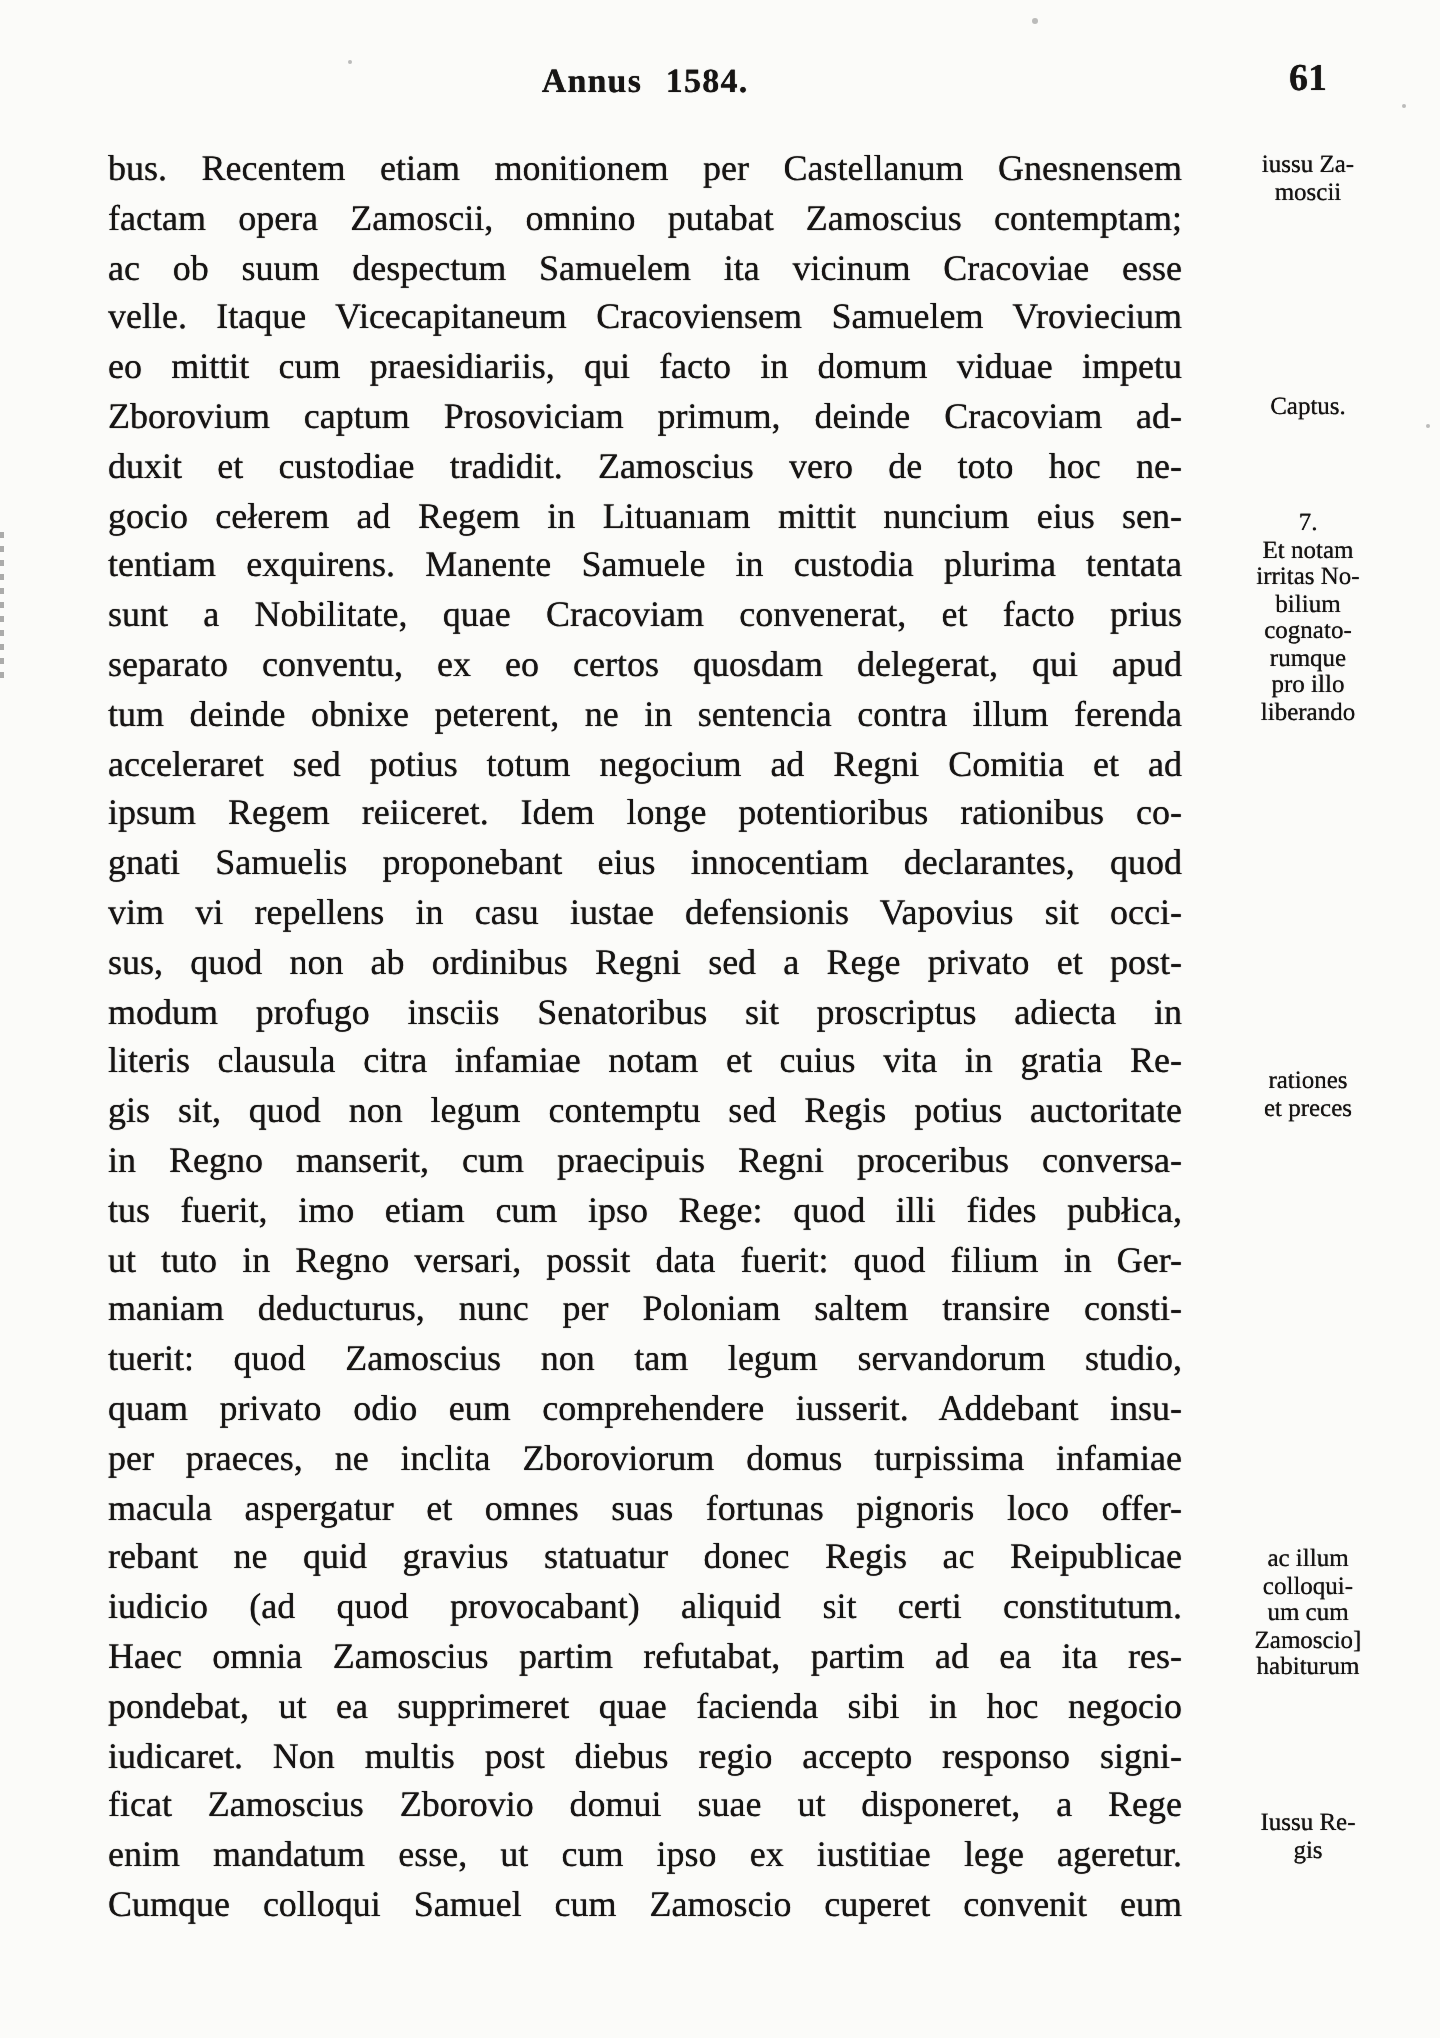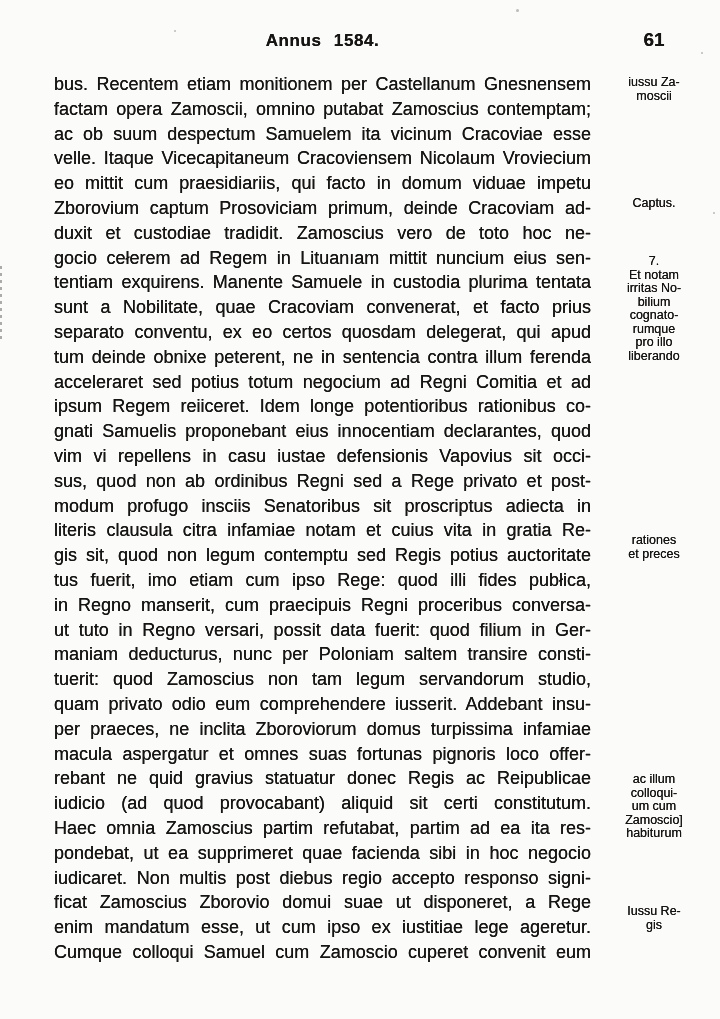--- a/index.html
+++ b/index.html
@@ -1,21 +1,21 @@
 <!DOCTYPE html>
 <html><head>
 <meta charset="utf-8">
 <style>
   html, body { margin: 0; padding: 0; }
   .page {
     position: relative;
     width: 720px;
     height: 1019px;
     background: #fbfbf9;
-    font-family: Liberation Sans, sans-serif;
+    font-family: Liberation Serif, serif;
     color: #171514;
     overflow: hidden;
   }
   .running-title {
     position: absolute;
     left: 54px; top: 31px; width: 537px;
     text-align: center;
     font-size: 17px;
     font-weight: bold;
     letter-spacing: 0.6px;
@@ -75,39 +75,39 @@
 <div class="page">
 
   <div class="running-title">Annus 1584.</div>
 
   <div class="page-number">61</div>
 
   <div class="body-text">
       <div class="line">bus. Recentem etiam monitionem per Castellanum Gnesnensem</div>
       <div class="line">factam opera Zamoscii, omnino putabat Zamoscius contemptam;</div>
       <div class="line">ac ob suum despectum Samuelem ita vicinum Cracoviae esse</div>
-      <div class="line">velle. Itaque Vicecapitaneum Cracoviensem Nicolaum Vroviecium</div>
+      <div class="line">velle. Itaque Vicecapitaneum Cracoviensem Samuelem Vroviecium</div>
       <div class="line">eo mittit cum praesidiariis, qui facto in domum viduae impetu</div>
       <div class="line">Zborovium captum Prosoviciam primum, deinde Cracoviam ad-</div>
       <div class="line">duxit et custodiae tradidit. Zamoscius vero de toto hoc ne-</div>
       <div class="line">gocio cełerem ad Regem in Lituanıam mittit nuncium eius sen-</div>
       <div class="line">tentiam exquirens. Manente Samuele in custodia plurima tentata</div>
       <div class="line">sunt a Nobilitate, quae Cracoviam convenerat, et facto prius</div>
       <div class="line">separato conventu, ex eo certos quosdam delegerat, qui apud</div>
       <div class="line">tum deinde obnixe peterent, ne in sentencia contra illum ferenda</div>
       <div class="line">acceleraret sed potius totum negocium ad Regni Comitia et ad</div>
       <div class="line">ipsum Regem reiiceret. Idem longe potentioribus rationibus co-</div>
       <div class="line">gnati Samuelis proponebant eius innocentiam declarantes, quod</div>
       <div class="line">vim vi repellens in casu iustae defensionis Vapovius sit occi-</div>
       <div class="line">sus, quod non ab ordinibus Regni sed a Rege privato et post-</div>
       <div class="line">modum profugo insciis Senatoribus sit proscriptus adiecta in</div>
       <div class="line">literis clausula citra infamiae notam et cuius vita in gratia Re-</div>
       <div class="line">gis sit, quod non legum contemptu sed Regis potius auctoritate</div>
+      <div class="line">in Regno manserit, cum praecipuis Regni proceribus conversa-</div>
       <div class="line">tus fuerit, imo etiam cum ipso Rege: quod illi fides pubłica,</div>
-      <div class="line">in Regno manserit, cum praecipuis Regni proceribus conversa-</div>
       <div class="line">ut tuto in Regno versari, possit data fuerit: quod filium in Ger-</div>
       <div class="line">maniam deducturus, nunc per Poloniam saltem transire consti-</div>
       <div class="line">tuerit: quod Zamoscius non tam legum servandorum studio,</div>
       <div class="line">quam privato odio eum comprehendere iusserit. Addebant insu-</div>
       <div class="line">per praeces, ne inclita Zboroviorum domus turpissima infamiae</div>
       <div class="line">macula aspergatur et omnes suas fortunas pignoris loco offer-</div>
       <div class="line">rebant ne quid gravius statuatur donec Regis ac Reipublicae</div>
       <div class="line">iudicio (ad quod provocabant) aliquid sit certi constitutum.</div>
       <div class="line">Haec omnia Zamoscius partim refutabat, partim ad ea ita res-</div>
       <div class="line">pondebat, ut ea supprimeret quae facienda sibi in hoc negocio</div>

